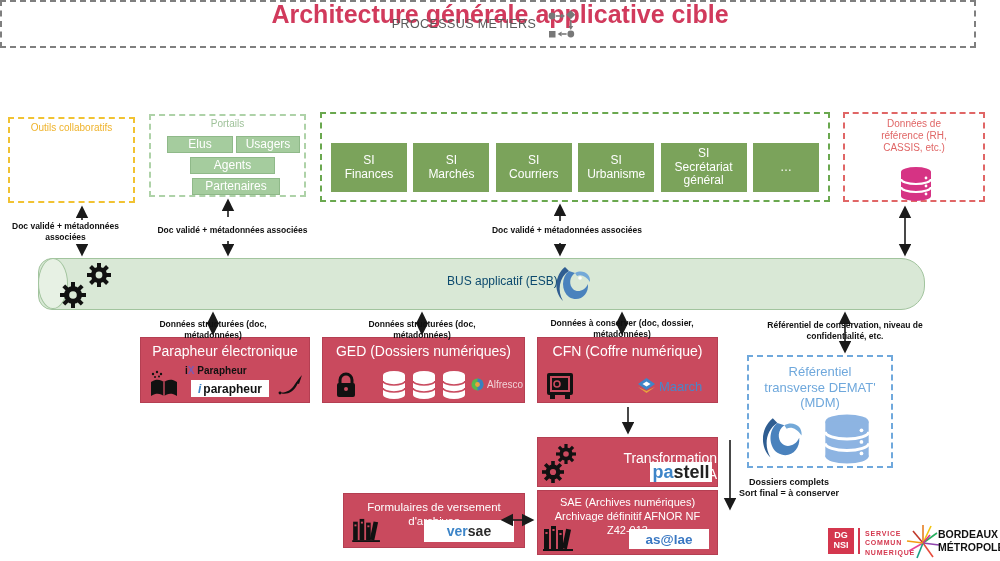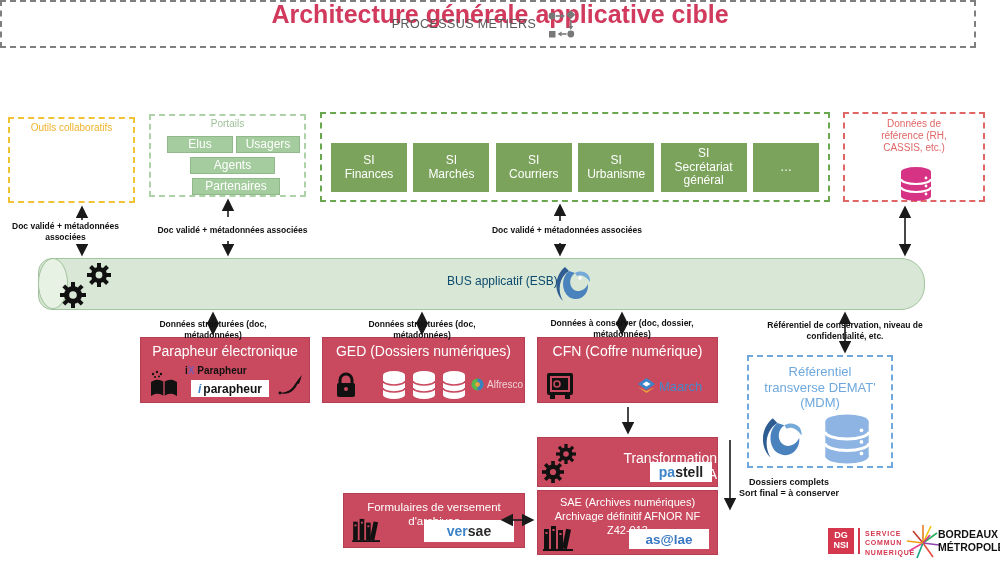--- a/index.html
+++ b/index.html
@@ -331,21 +331,21 @@
       <g transform="rotate(45)">
             <rect x="-1.8" y="-11" width="3.6" height="22"></rect>
             <rect x="-11" y="-1.8" width="22" height="3.6"></rect>
           </g>
       <circle r="7.4"></circle>
         </g>
         <circle r="3.1" fill="#c94a5e"></circle>
     </g>
   </svg>
   <div class="abs" style="left:48px;top:12px;font-size:14px;text-align:right;">Transformation SEDA</div>
-  <div class="abs whitebox" style="right:5px;bottom:4px;width:62px;height:20px;font-size:14px;justify-content:center;">
+  <div class="abs whitebox" style="right:5px;bottom:4px;width:62px;height:20px;font-size:18px;justify-content:center;">
     <span style="color:#3d85c8">pa</span>
       <span style="color:#222">stell</span>
   </div>
 </div>
 
 <div class="abs red-box" style="left:537px;top:490px;width:181px;height:65px;">
   <div class="pre" style="text-align:center;font-size:11px;margin-top:5px;line-height:1.25;">SAE (Archives numériques)
 Archivage définitif AFNOR NF
 Z42-013</div>
   <svg class="abs" style="left:5px;bottom:3px;" width="32" height="26" viewBox="0 0 32 26">

